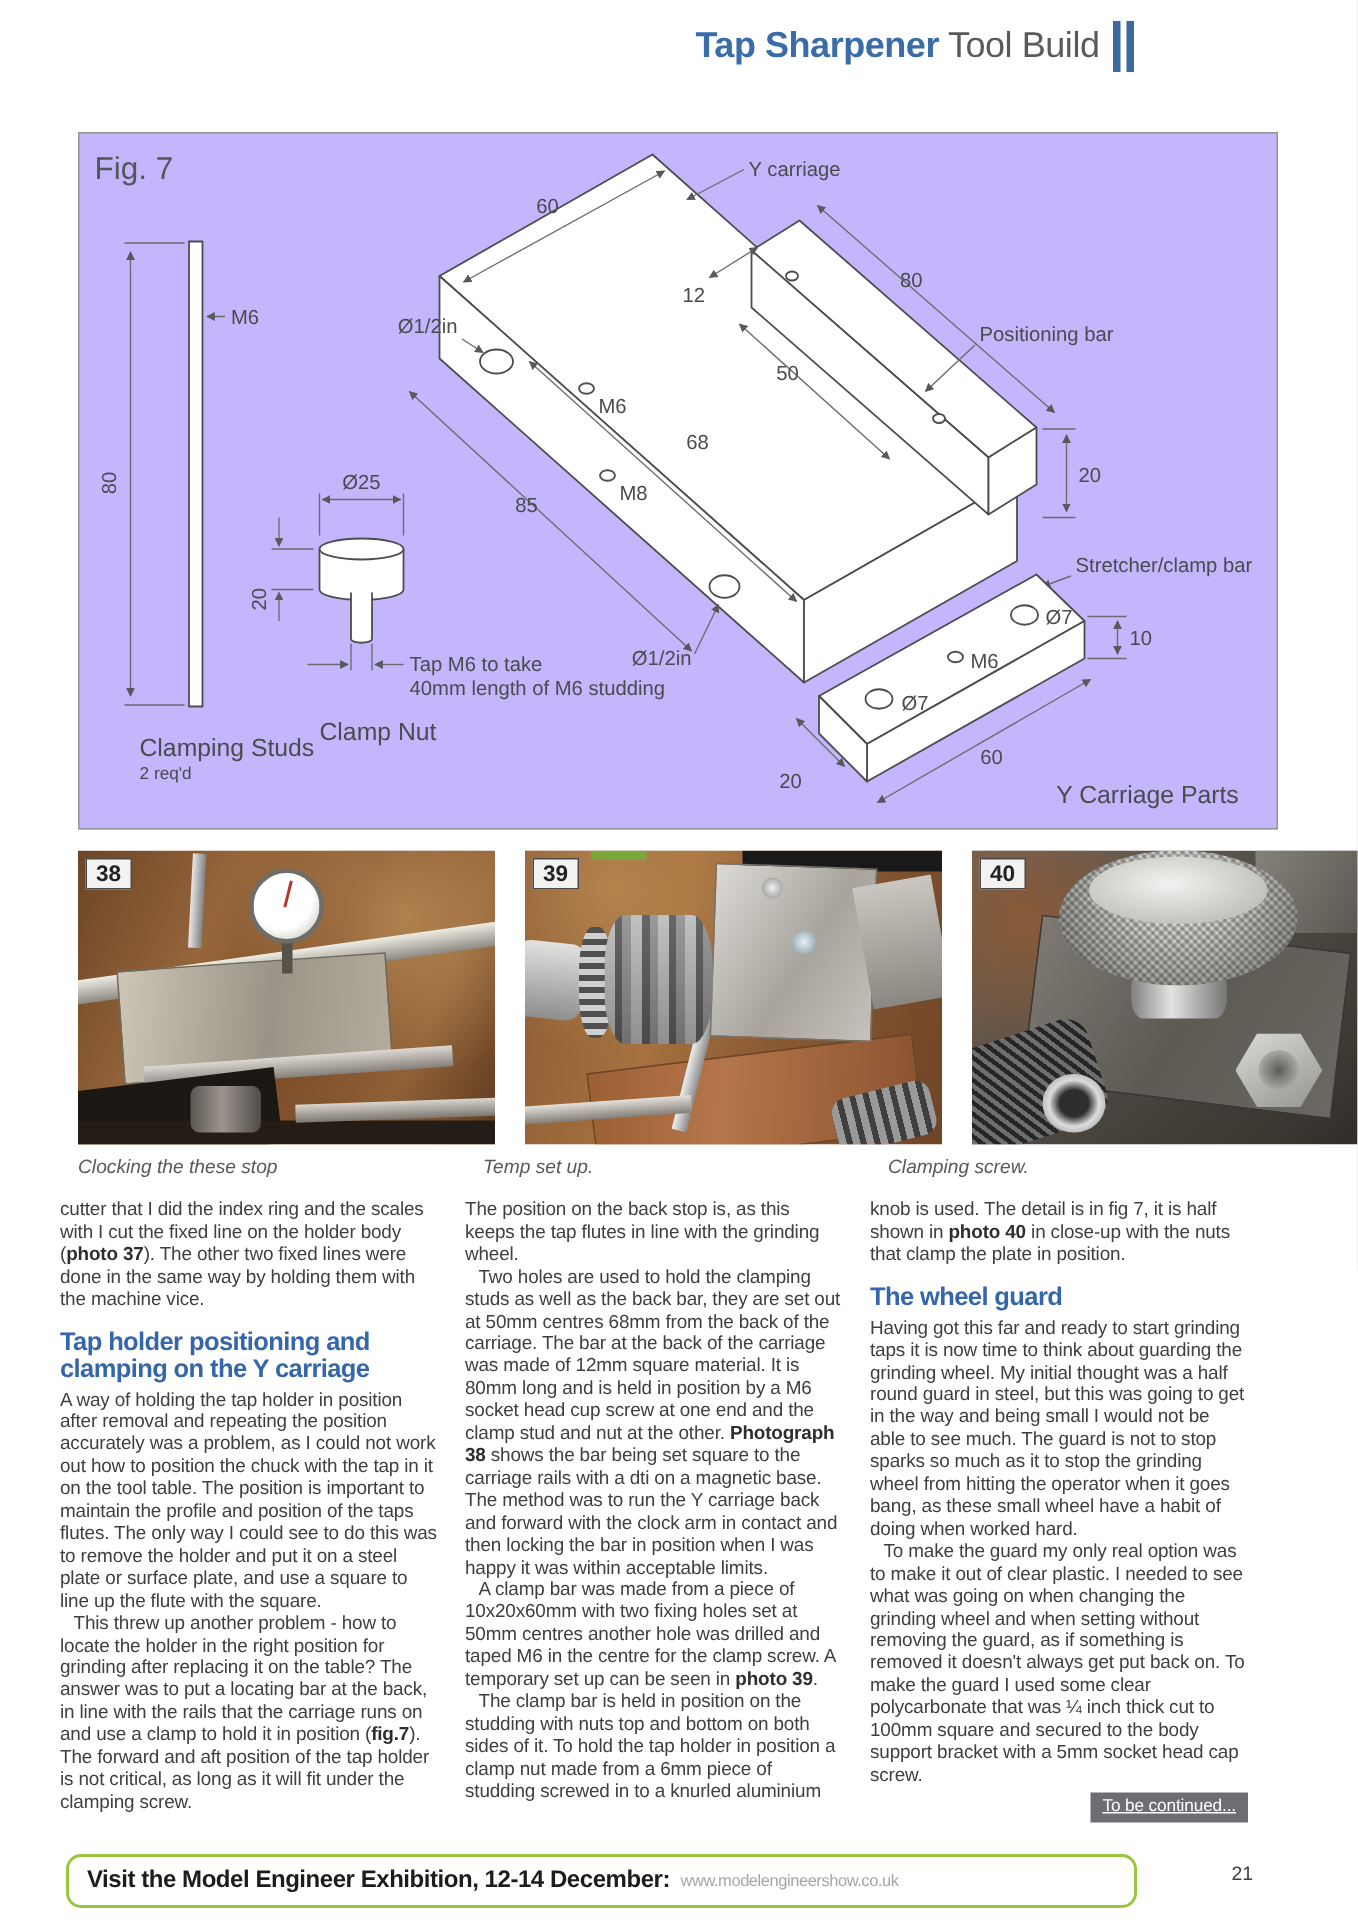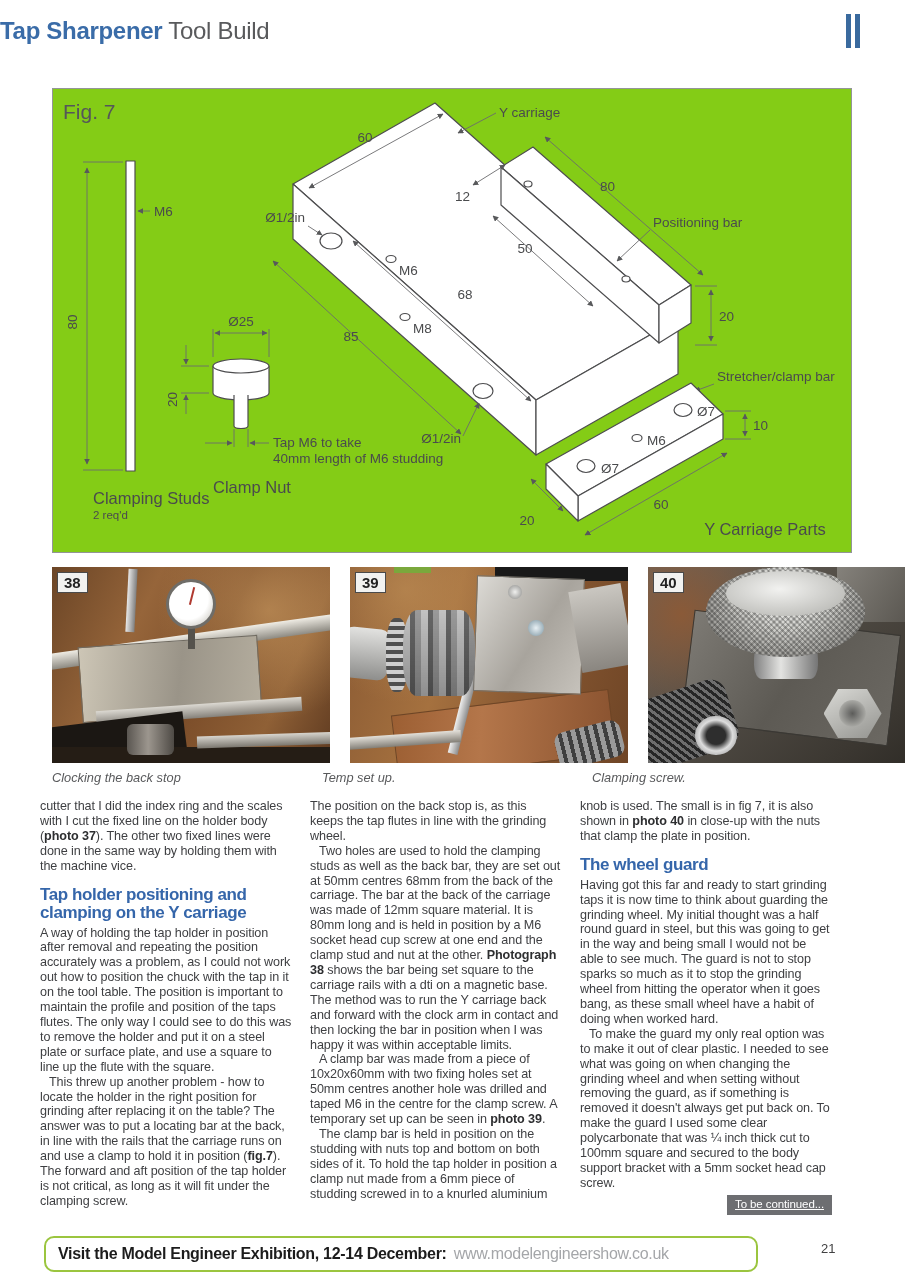--- a/index.html
+++ b/index.html
@@ -1,28 +1,28 @@
 <!DOCTYPE html>
 <html><head>
 <meta charset="utf-8">
 <style>
   html,body{margin:0;padding:0;background:#e8e8e8;}
   .page{position:relative;width:905px;height:1280px;background:#ffffff;overflow:hidden;
         font-family:"Liberation Sans",sans-serif;color:#3e3f42;}
 
   
-  .masthead{position:absolute;top:14px;left:0;width:860px;display:flex;justify-content:space-between;align-items:center;}
+  .masthead{position:absolute;top:14px;left:0;width:756px;display:flex;justify-content:flex-end;align-items:center;}
   .masthead-title{font-size:24px;letter-spacing:-0.3px;}
   .masthead-title .t-bold{color:#3a6ca8;font-weight:bold;}
   .masthead-title .t-rest{color:#595a5c;font-weight:normal;}
   .masthead-bars{display:flex;gap:4px;margin-left:9px;}
   .masthead-bars .bar{display:block;width:5px;height:34px;background:#3a6a9e;}
 
   
-  .figure-box{position:absolute;left:52px;top:88px;width:798px;height:463px;border:1px solid #939598;background:#84cc16;}
+  .figure-box{position:absolute;left:52px;top:88px;width:798px;height:463px;border:1px solid #939598;background:#c4b5fd;}
   .fig-svg{display:block;}
   .fig-title{font-size:21px;fill:#55565a;}
   .lbl{font-size:13.5px;fill:#4a4b4d;}
   .lbl-lg{font-size:16.5px;fill:#4a4b4d;}
   .lbl-sm{font-size:11.5px;fill:#4a4b4d;}
   .ol{fill:#ffffff;stroke:#4d4d4f;stroke-width:1.2;stroke-linejoin:round;}
   .dim{stroke:#6b6b6d;stroke-width:0.9;fill:none;}
 
   
   .photos-row{position:absolute;left:52px;top:567px;display:flex;gap:20px;}
@@ -106,21 +106,21 @@
   .col b{color:#2d2e30;}
   .col-heading{font-size:17px;line-height:18px;font-weight:bold;color:#3566aa;
                letter-spacing:-0.4px;margin:12px 0 4px 0;}
   .continued{display:block;width:max-content;margin:4px 0 0 auto;background:#6d6e71;color:#ffffff;
              font-size:11.5px;padding:2px 8px 3px;text-decoration:underline;}
 
   
   .footer-banner{position:absolute;left:44px;top:1236px;width:714px;height:23px;border:2px solid #9bc53f;
                  border-radius:10px;display:flex;align-items:center;padding:16px 12px;box-sizing:border-box;background:#fff;}
   .fb-bold{font-weight:bold;font-size:16px;color:#1c1c1c;letter-spacing:-0.3px;white-space:pre;}
-  .fb-url{font-size:16px;color:#a4a6a9;margin-left:7px;letter-spacing:-0.3px;}
+  .fb-url{font-size:11px;color:#a4a6a9;margin-left:7px;letter-spacing:-0.3px;}
   .page-number{position:absolute;left:821px;top:1241px;font-size:13px;color:#414142;}
 </style>
 </head>
 <body>
 
 <div class="page">
 
   <header class="masthead">
     <div class="masthead-title">
       <span class="t-bold">Tap Sharpener</span><span class="t-rest"> Tool Build</span>
@@ -304,40 +304,40 @@
           </div>
         <div class="s p40-knurl"></div>
         <div class="s p40-ring"></div>
       </div>
       <div class="photo-badge">40</div>
     </figure>
 
   </div>
 
   <div class="captions-row">
-    <div class="caption">Clocking the back stop</div>
+    <div class="caption">Clocking the these stop</div>
     <div class="caption">Temp set up.</div>
     <div class="caption">Clamping screw.</div>
   </div>
 
   <div class="columns">
     <div class="col">
         <p class=""><span>cutter that I did the index ring and the scales with I cut the fixed line on the holder body (</span><b>photo 37</b><span>). The other two fixed lines were done in the same way by holding them with the machine vice.</span></p>
         <h2 class="col-heading">Tap holder positioning and clamping on the Y carriage</h2>
         <p class=""><span>A way of holding the tap holder in position after removal and repeating the position accurately was a problem, as I could not work out how to position the chuck with the tap in it on the tool table. The position is important to maintain the profile and position of the taps flutes. The only way I could see to do this was to remove the holder and put it on a steel plate or surface plate, and use a square to line up the flute with the square.</span></p>
         <p class="indent"><span>This threw up another problem - how to locate the holder in the right position for grinding after replacing it on the table? The answer was to put a locating bar at the back, in line with the rails that the carriage runs on and use a clamp to hold it in position (</span><b>fig.7</b><span>). The forward and aft position of the tap holder is not critical, as long as it will fit under the clamping screw.</span></p>
       </div>
     <div class="col">
         <p class=""><span>The position on the back stop is, as this keeps the tap flutes in line with the grinding wheel.</span></p>
         <p class="indent"><span>Two holes are used to hold the clamping studs as well as the back bar, they are set out at 50mm centres 68mm from the back of the carriage. The bar at the back of the carriage was made of 12mm square material. It is 80mm long and is held in position by a M6 socket head cup screw at one end and the clamp stud and nut at the other. </span><b>Photograph 38</b><span> shows the bar being set square to the carriage rails with a dti on a magnetic base. The method was to run the Y carriage back and forward with the clock arm in contact and then locking the bar in position when I was happy it was within acceptable limits.</span></p>
         <p class="indent"><span>A clamp bar was made from a piece of 10x20x60mm with two fixing holes set at 50mm centres another hole was drilled and taped M6 in the centre for the clamp screw. A temporary set up can be seen in </span><b>photo 39</b><span>.</span></p>
         <p class="indent"><span>The clamp bar is held in position on the studding with nuts top and bottom on both sides of it. To hold the tap holder in position a clamp nut made from a 6mm piece of studding screwed in to a knurled aluminium</span></p>
       </div>
     <div class="col">
-        <p class=""><span>knob is used. The small is in fig 7, it is also shown in </span><b>photo 40</b><span> in close-up with the nuts that clamp the plate in position.</span></p>
+        <p class=""><span>knob is used. The detail is in fig 7, it is half shown in </span><b>photo 40</b><span> in close-up with the nuts that clamp the plate in position.</span></p>
         <h2 class="col-heading">The wheel guard</h2>
         <p class=""><span>Having got this far and ready to start grinding taps it is now time to think about guarding the grinding wheel. My initial thought was a half round guard in steel, but this was going to get in the way and being small I would not be able to see much. The guard is not to stop sparks so much as it to stop the grinding wheel from hitting the operator when it goes bang, as these small wheel have a habit of doing when worked hard.</span></p>
         <p class="indent"><span>To make the guard my only real option was to make it out of clear plastic. I needed to see what was going on when changing the grinding wheel and when setting without removing the guard, as if something is removed it doesn't always get put back on. To make the guard I used some clear polycarbonate that was ¼ inch thick cut to 100mm square and secured to the body support bracket with a 5mm socket head cap screw.</span></p>
         <div class="continued">To be continued...</div>
       </div>
   </div>
 
   <div class="footer-banner">
     <span class="fb-bold">Visit the Model Engineer Exhibition, 12-14 December:</span>
     <span class="fb-url">www.modelengineershow.co.uk</span>

